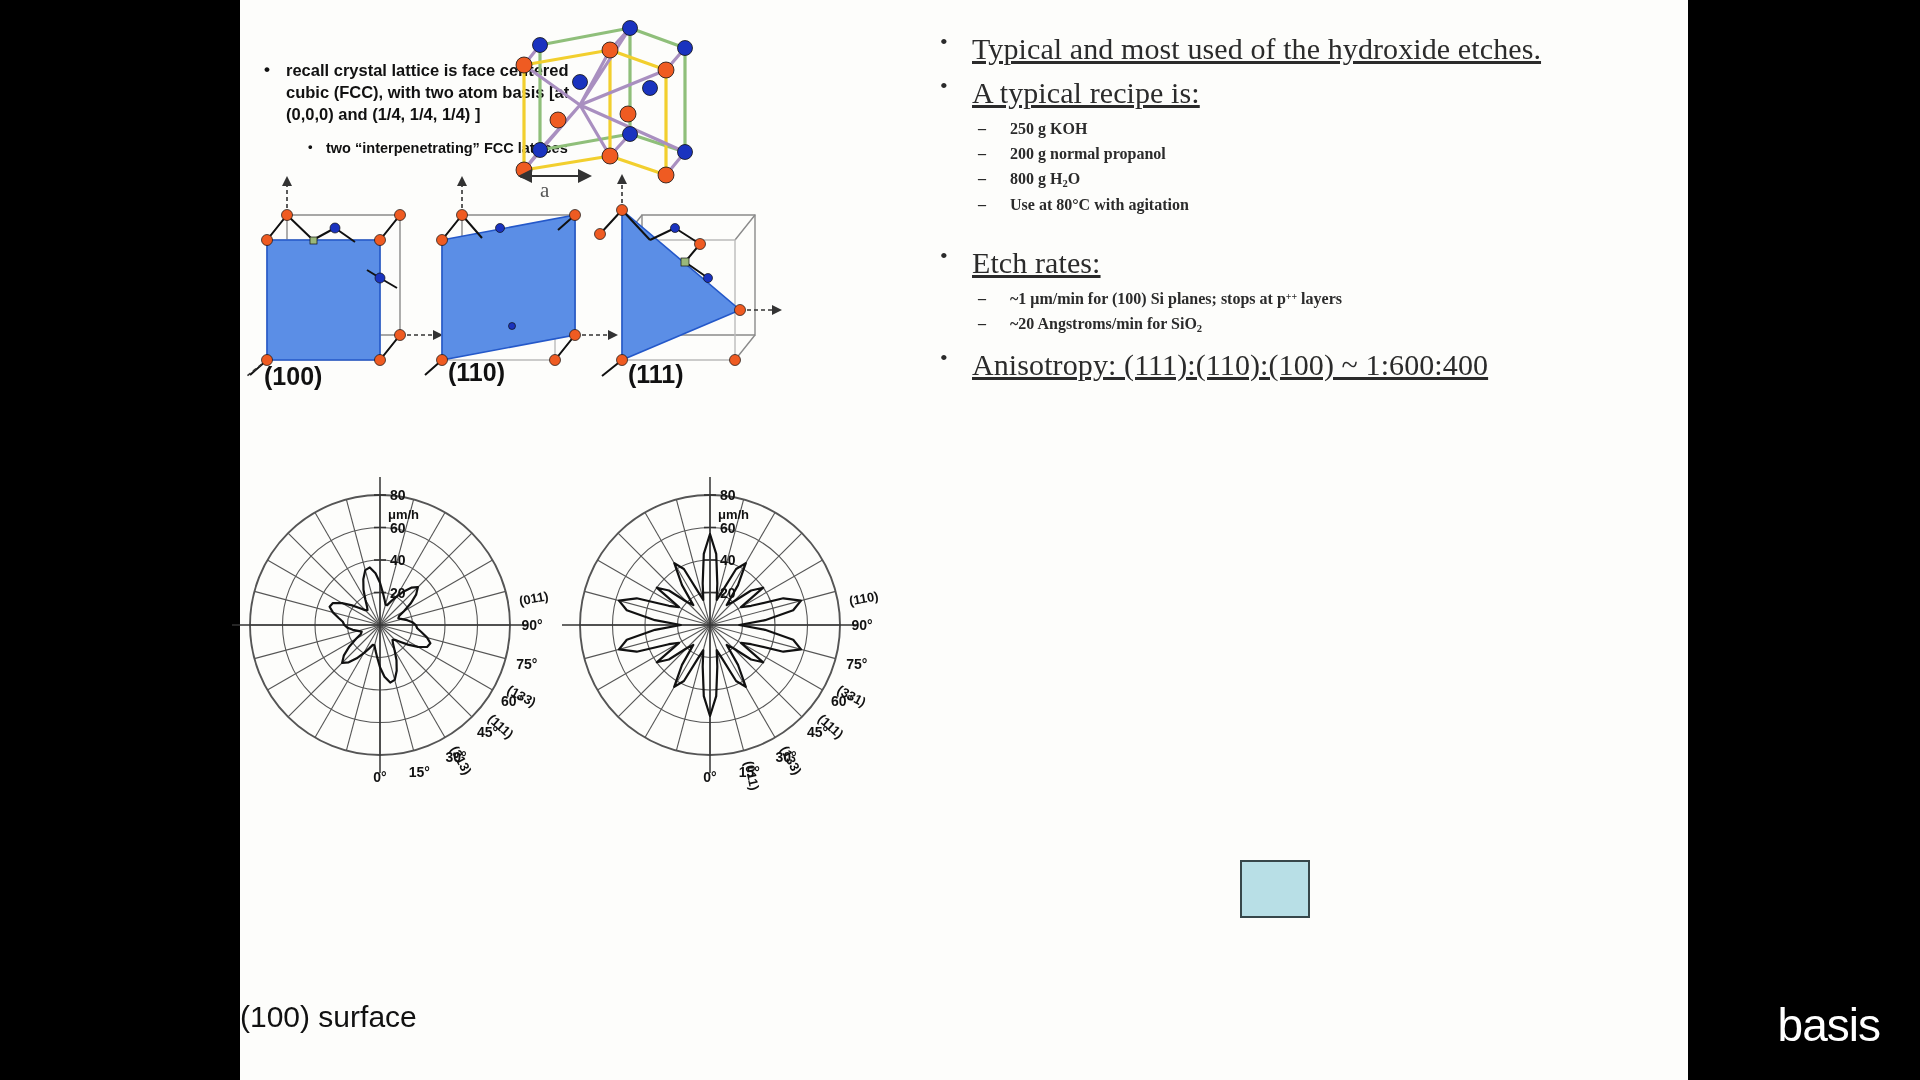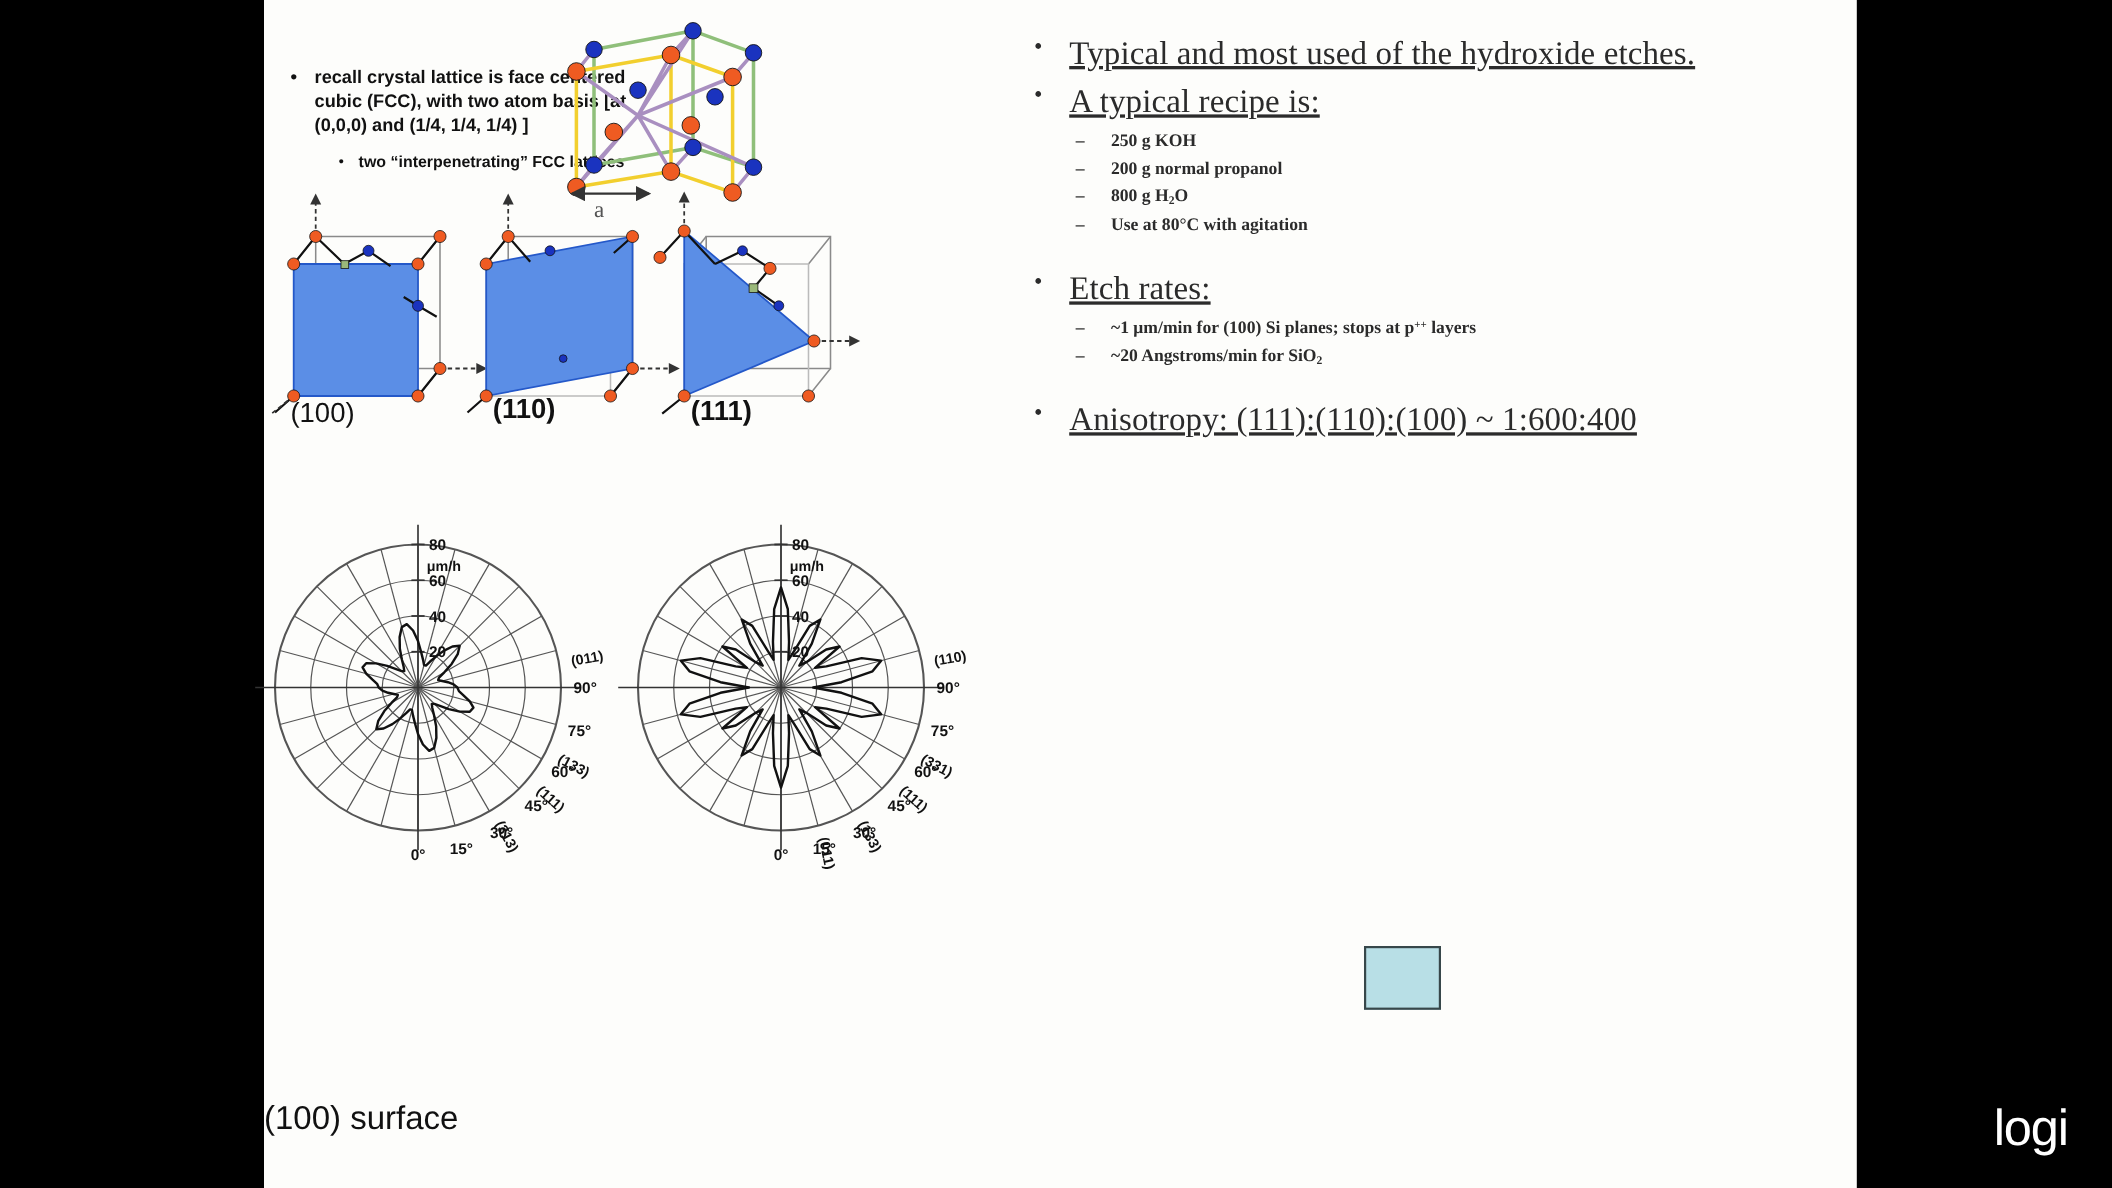--- a/index.html
+++ b/index.html
@@ -142,21 +142,21 @@
           <circle cx="155" cy="70" r="5.5" fill="#ef5b22"></circle>
           <circle cx="175" cy="165" r="5.5" fill="#ef5b22"></circle>
           <circle cx="42" cy="190" r="5.5" fill="#ef5b22"></circle>
           <circle cx="155" cy="190" r="5.5" fill="#ef5b22"></circle>
           <circle cx="110" cy="58" r="5" fill="#1a33bf"></circle>
           <circle cx="155" cy="108" r="5" fill="#1a33bf"></circle>
           <rect x="85" y="67" width="7" height="7" fill="#9ab87a"></rect>
         </g>
       </svg>
     </div>
-    <div style="position:absolute;left:24px;top:362px;font-size:25px;font-weight:normal;
+    <div style="position:absolute;left:24px;top:362px;font-size:25px;font-weight:bold;
                 font-family:'Liberation Sans',sans-serif;color:#111;">(100)</div>
 
     <div class="svgwrap" style="left:160px;top:170px;width:220px;height:210px;">
       <svg viewBox="0 0 220 210" width="220" height="210">
         <g stroke="#8a8a8a" stroke-width="1.4" fill="none">
           <path d="M62 45 L175 45 L175 165 L62 165 Z"></path>
           <path d="M62 45 L42 70 M175 45 L155 70 M175 165 L155 190 M62 165 L42 190"></path>
           <path d="M42 70 L155 70 L155 190 L42 190 Z" stroke="#bbb"></path>
         </g>
         <path d="M42 70 L175 45 L175 165 L42 190 Z" fill="#5b8ee6" stroke="#2458c9" stroke-width="1.6"></path>
@@ -225,21 +225,21 @@
     <div id="rightcol">
       <div class="lvl1">Typical and most used of the hydroxide etches.</div>
       <div class="lvl1">A typical recipe is:</div>
       <div class="lvl2">250 g KOH</div>
       <div class="lvl2">200 g normal propanol</div>
       <div class="lvl2">800 g H<sub>2</sub>O</div>
       <div class="lvl2">Use at 80°C with agitation</div>
       <div class="lvl1" style="margin-top:28px;">Etch rates:</div>
       <div class="lvl2">~1 μm/min for (100) Si planes; stops at p<sup>++</sup> layers</div>
       <div class="lvl2">~20 Angstroms/min for SiO<sub>2</sub></div>
-      <div class="lvl1" style="margin-top:27px;">Anisotropy:  (111):(110):(100) ~ 1:600:400</div>
+      <div class="lvl1" style="margin-top:10px;">Anisotropy:  (111):(110):(100) ~ 1:600:400</div>
     </div>
 
     <div class="svgwrap" style="left:-10px;top:440px;width:340px;height:360px;">
       <svg id="polar-left" viewBox="0 0 340 360" width="340" height="360">
           <circle cx="150" cy="185" r="32.5" fill="none" stroke="#555" stroke-width="1.1"></circle>
           <circle cx="150" cy="185" r="65" fill="none" stroke="#555" stroke-width="1.1"></circle>
           <circle cx="150" cy="185" r="97.5" fill="none" stroke="#555" stroke-width="1.1"></circle>
           <circle cx="150" cy="185" r="130" fill="none" stroke="#555" stroke-width="1.9"></circle>
           <line x1="150" y1="185" x2="280" y2="185" stroke="#555" stroke-width="1.1"></line>
           <line x1="150" y1="185" x2="275.57035741757886" y2="151.35352413667232" stroke="#555" stroke-width="1.1"></line>
@@ -344,14 +344,14 @@
           <text x="257.06769626492564" y="280.00176246480476" font-size="13" font-family="&quot;Liberation Sans&quot;,sans-serif" font-weight="bold" fill="#111" transform="rotate(42 257.06769626492564 280.00176246480476)">(111)</text>
           <text x="219.84813253888115" y="309.08087262881406" font-size="13" font-family="&quot;Liberation Sans&quot;,sans-serif" font-weight="bold" fill="#111" transform="rotate(62 219.84813253888115 309.08087262881406)">(133)</text>
           <text x="184.27598995121528" y="322.0280736997976" font-size="13" font-family="&quot;Liberation Sans&quot;,sans-serif" font-weight="bold" fill="#111" transform="rotate(78 184.27598995121528 322.0280736997976)">(011)</text>
         </svg>
     </div>
 
     <div id="caption">(100) surface</div>
     <div id="teal"></div>
   </div>
 
-  <div id="logi">logi</div>
+  <div id="logi">basis</div>
 </div>
 
 </body></html>

